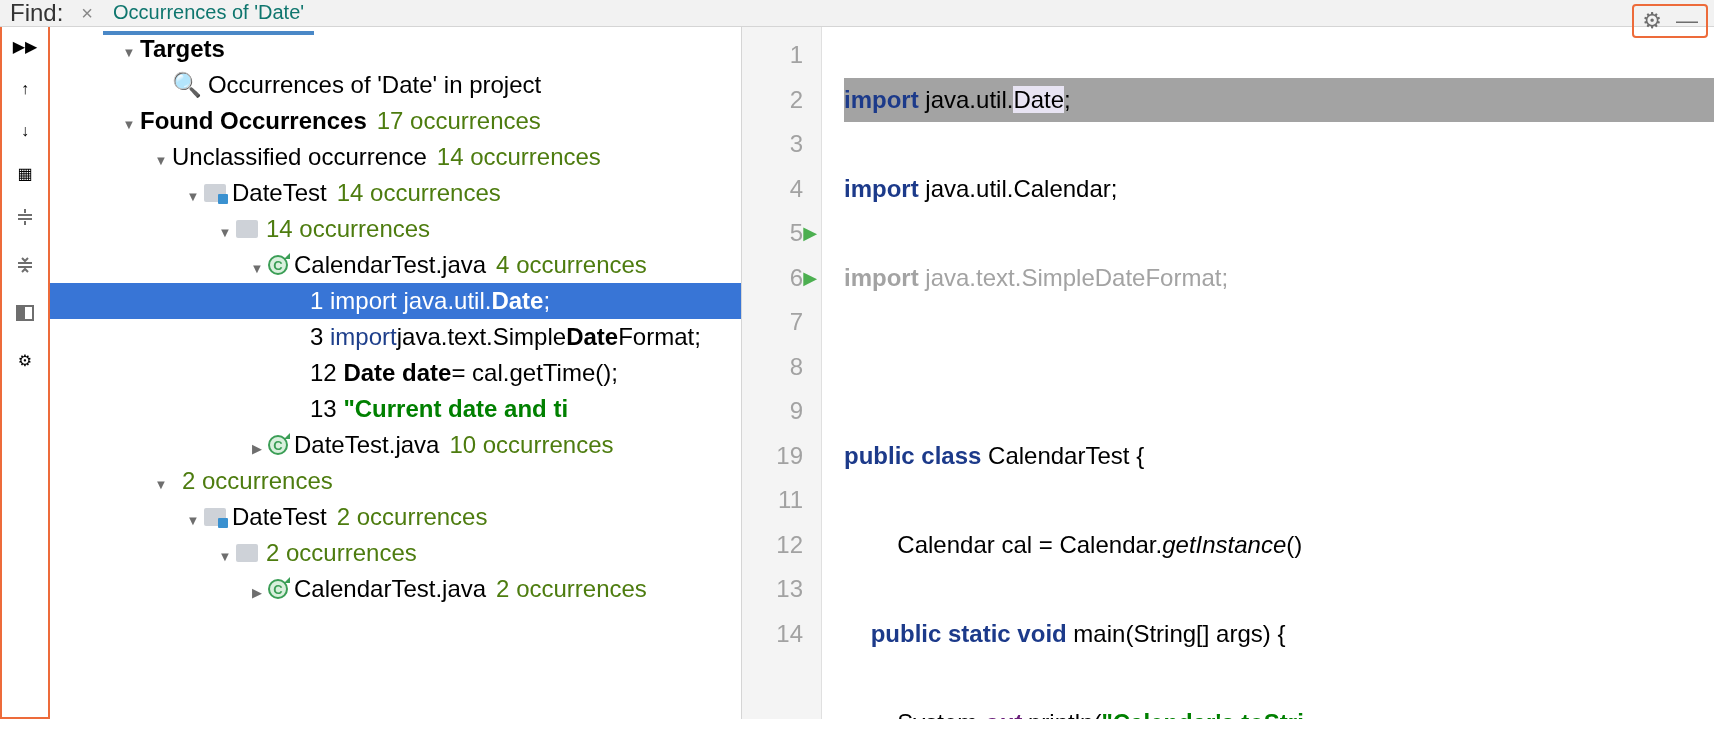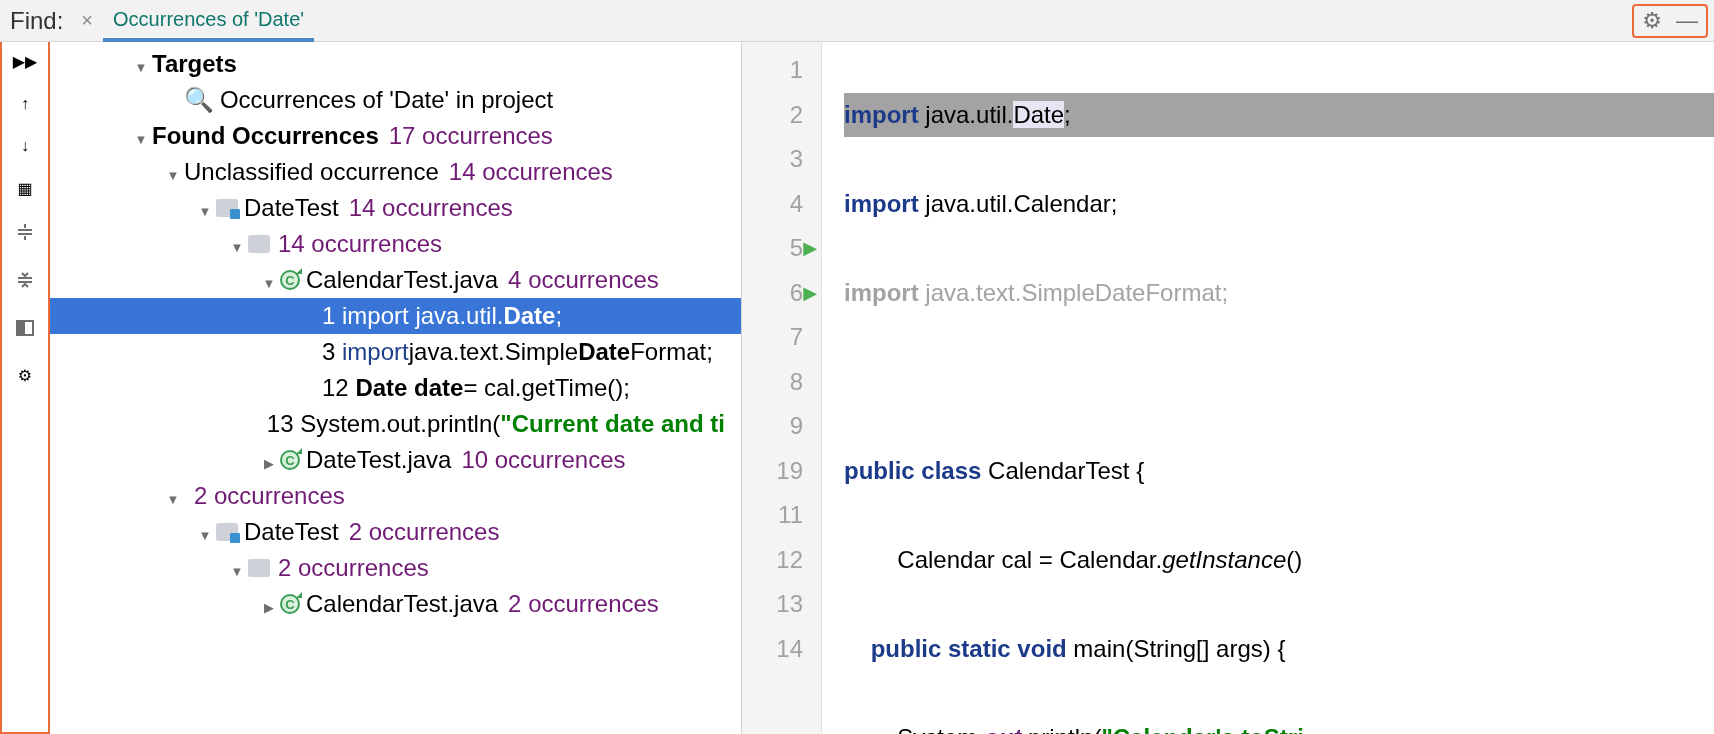--- a/index.html
+++ b/index.html
@@ -1,33 +1,33 @@
 <!DOCTYPE html>
 <html><head>
 <meta charset="utf-8">
 <style>
 *{margin:0;padding:0;box-sizing:border-box;font-family:-apple-system,BlinkMacSystemFont,"Segoe UI",Arial,sans-serif}
 body{width:1714px;height:734px;overflow:hidden;background:#fff}
-.topbar{height:42px;background:#f2f2f2;display:flex;align-items:center;border-bottom:1px solid #d5d5d5;position:relative}
+.topbar{height:27px;background:#f2f2f2;display:flex;align-items:center;border-bottom:1px solid #d5d5d5;position:relative}
 .topbar .lbl{font-size:24px;color:#333;padding:0 8px 0 10px}
 .topbar .x{color:#888;font-size:20px;padding:0 10px;cursor:pointer}
 .topbar .tab{font-size:20px;color:#0f766e;padding:4px 10px 6px;position:relative}
 .topbar .tab.active::after{content:"";position:absolute;left:0;right:0;bottom:-5px;height:4px;background:#4a88c7}
 .topbar .right-icons{position:absolute;right:6px;top:4px;display:flex;gap:6px;border:2px solid #ed6b3a;border-radius:4px;padding:2px 4px}
 .topbar .gear,.topbar .min{font-size:22px;color:#6e6e6e;cursor:pointer;padding:0 4px}
 .main{display:flex;height:692px}
 .sidebar-wrap{width:50px;border:2px solid #ed6b3a;border-top:none;display:flex;flex-direction:column;align-items:center;padding-top:10px;gap:24px}
 .tree{width:692px;overflow:hidden;border-right:1px solid #d5d5d5;padding-top:4px}
-.row{display:flex;align-items:center;font-size:24px;padding:4px 16px;white-space:nowrap}
+.row{display:flex;align-items:center;font-size:24px;padding:4px 4px;white-space:nowrap}
 .row .arrow{width:22px;text-align:center;color:#6e6e6e;cursor:pointer}
 .row .arrow-right::before{content:"▶";font-size:13px}
 .row .arrow-down::before{content:"▼";font-size:13px}
 .row.selected{background:#3875d6;color:#fff}
 .row .bold{font-weight:700}
-.row .occ{color:#701a75;margin-left:10px}
+.row .occ{color:#4d7c0f;margin-left:10px}
 .folder-ico{width:22px;height:18px;background:#ced2d8;border-radius:2px;display:inline-block;margin-right:6px;position:relative}
 .folder-ico.mod::after{content:"";position:absolute;right:-2px;bottom:-2px;width:10px;height:10px;background:#3a91d0;border-radius:1px}
 .class-ico{width:20px;height:20px;border-radius:50%;background:#d9f0dd;border:2px solid #3b9e56;display:inline-flex;align-items:center;justify-content:center;font-size:13px;font-weight:700;color:#3b9e56;margin-right:6px;position:relative}
 .class-ico::after{content:"";position:absolute;right:-4px;top:-4px;width:0;height:0;border-left:6px solid transparent;border-bottom:6px solid #3b9e56}
 .search-ico{color:#6e6e6e;margin-right:6px}
 .kw2{color:#1e3f8b}
 .str{color:#008000;font-weight:700}
 .ind{display:inline-block}
 .i1{width:64px}.i2{width:96px}.i3{width:128px}.i4{width:160px}.i5{width:192px}.i7{width:256px}
 .editor{flex:1;display:flex;overflow:hidden}
@@ -139,21 +139,20 @@
         <span class="ind i7"></span>
         <span>12</span>
         <span>&nbsp;</span>
         <span class="bold">Date date</span>
         <span> = cal.getTime();</span>
       </div>
     <div class="row">
         <span class="ind i7"></span>
         <span>13</span>
         <span>&nbsp;</span>
-        <span>System.out.println(</span>
         <span class="str">"Current date and ti</span>
       </div>
     <div class="row">
         <span class="ind i5"></span>
         <span class="arrow arrow-right"></span>
         <span class="class-ico">C</span>
         <span>DateTest.java</span>
         <span class="occ">10 occurrences</span>
       </div>
     <div class="row">

